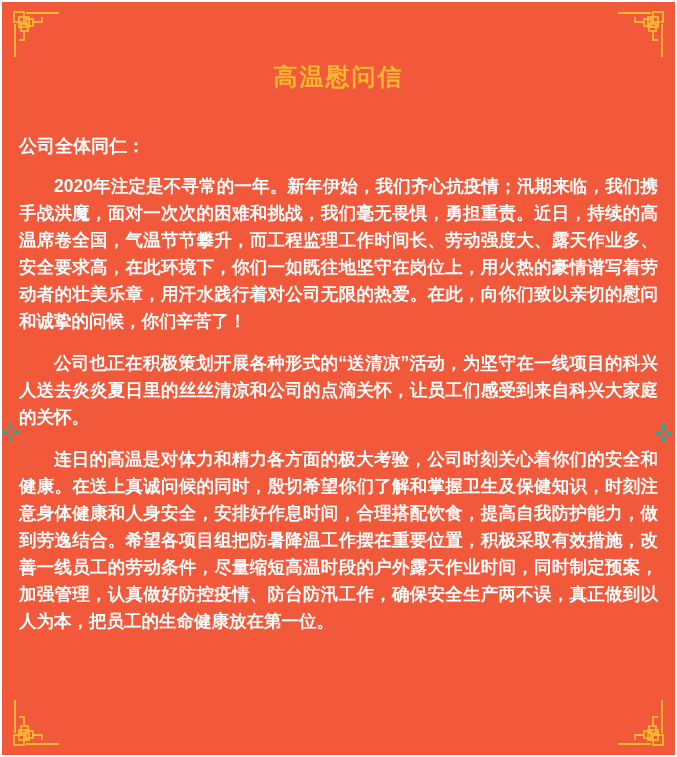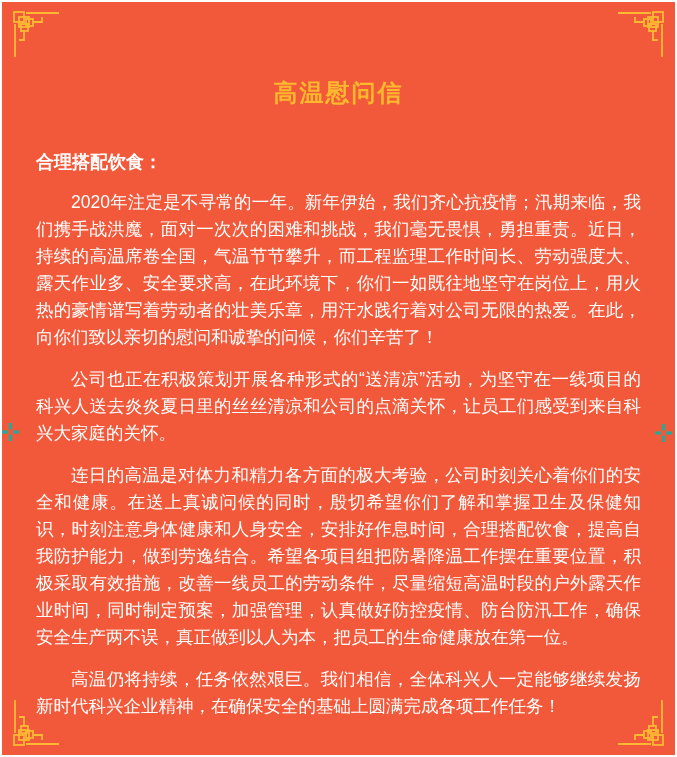--- a/index.html
+++ b/index.html
@@ -24,22 +24,22 @@
   .corner.tl{left:8px;top:6px;}
   .corner.tr{right:8px;top:6px;transform:scaleX(-1);}
   .corner.bl{left:8px;bottom:6px;transform:scaleY(-1);}
   .corner.br{right:8px;bottom:6px;transform:scale(-1,-1);}
   .sparkle{
     position:absolute;width:17px;height:20px;
   }
   .sparkle.left{left:0px;top:420px;}
   .sparkle.right{left:653px;top:421px;}
   .letter{
-    position:absolute;left:0;top:16px;right:0;
-    padding:0 34px;
+    position:absolute;left:0;top:0;right:0;
+    padding:0 17px;
     color:#ffffff;
   }
   h1.title{
     margin:60px 0 0 0;
     text-align:center;
     font-size:24px;
     line-height:30px;
     font-weight:bold;
     color:#FDB92E;
     letter-spacing:2px;
@@ -49,21 +49,21 @@
     font-size:18px;
     line-height:24px;
     font-weight:bold;
   }
   .body p{
     margin:15px 0 0 0;
     font-size:17.5px;
     line-height:27px;
     text-indent:2em;
     text-align:justify;
-    font-weight:normal;
+    font-weight:bold;
   }
 </style>
 </head>
 <body>
 
 <div class="frame">
   <div class="page">
 
     <svg class="corner tl" viewBox="0 0 50 50">
       <g stroke="#FDB933" fill="none" stroke-width="1.8">
@@ -126,23 +126,22 @@
       <g stroke="#2FA695" stroke-width="3.2">
         <path d="M8.5,1 V7.5"></path>
         <path d="M8.5,12.5 V19"></path>
         <path d="M0,10 H6"></path>
         <path d="M11,10 H17"></path>
       </g>
     </svg>
 
     <div class="letter">
       <h1 class="title">高温慰问信</h1>
-      <div class="salutation">合理搭配饮食：</div>
+      <div class="salutation">公司全体同仁：</div>
       <div class="body">
         <p>2020年注定是不寻常的一年。新年伊始，我们齐心抗疫情；汛期来临，我们携手战洪魔，面对一次次的困难和挑战，我们毫无畏惧，勇担重责。近日，持续的高温席卷全国，气温节节攀升，而工程监理工作时间长、劳动强度大、露天作业多、安全要求高，在此环境下，你们一如既往地坚守在岗位上，用火热的豪情谱写着劳动者的壮美乐章，用汗水践行着对公司无限的热爱。在此，向你们致以亲切的慰问和诚挚的问候，你们辛苦了！</p>
         <p>公司也正在积极策划开展各种形式的“送清凉”活动，为坚守在一线项目的科兴人送去炎炎夏日里的丝丝清凉和公司的点滴关怀，让员工们感受到来自科兴大家庭的关怀。</p>
         <p>连日的高温是对体力和精力各方面的极大考验，公司时刻关心着你们的安全和健康。在送上真诚问候的同时，殷切希望你们了解和掌握卫生及保健知识，时刻注意身体健康和人身安全，安排好作息时间，合理搭配饮食，提高自我防护能力，做到劳逸结合。希望各项目组把防暑降温工作摆在重要位置，积极采取有效措施，改善一线员工的劳动条件，尽量缩短高温时段的户外露天作业时间，同时制定预案，加强管理，认真做好防控疫情、防台防汛工作，确保安全生产两不误，真正做到以人为本，把员工的生命健康放在第一位。</p>
-        <p>高温仍将持续，任务依然艰巨。我们相信，全体科兴人一定能够继续发扬新时代科兴企业精神，在确保安全的基础上圆满完成各项工作任务！</p>
       </div>
     </div>
 
   </div>
 </div>
 
 </body></html>

